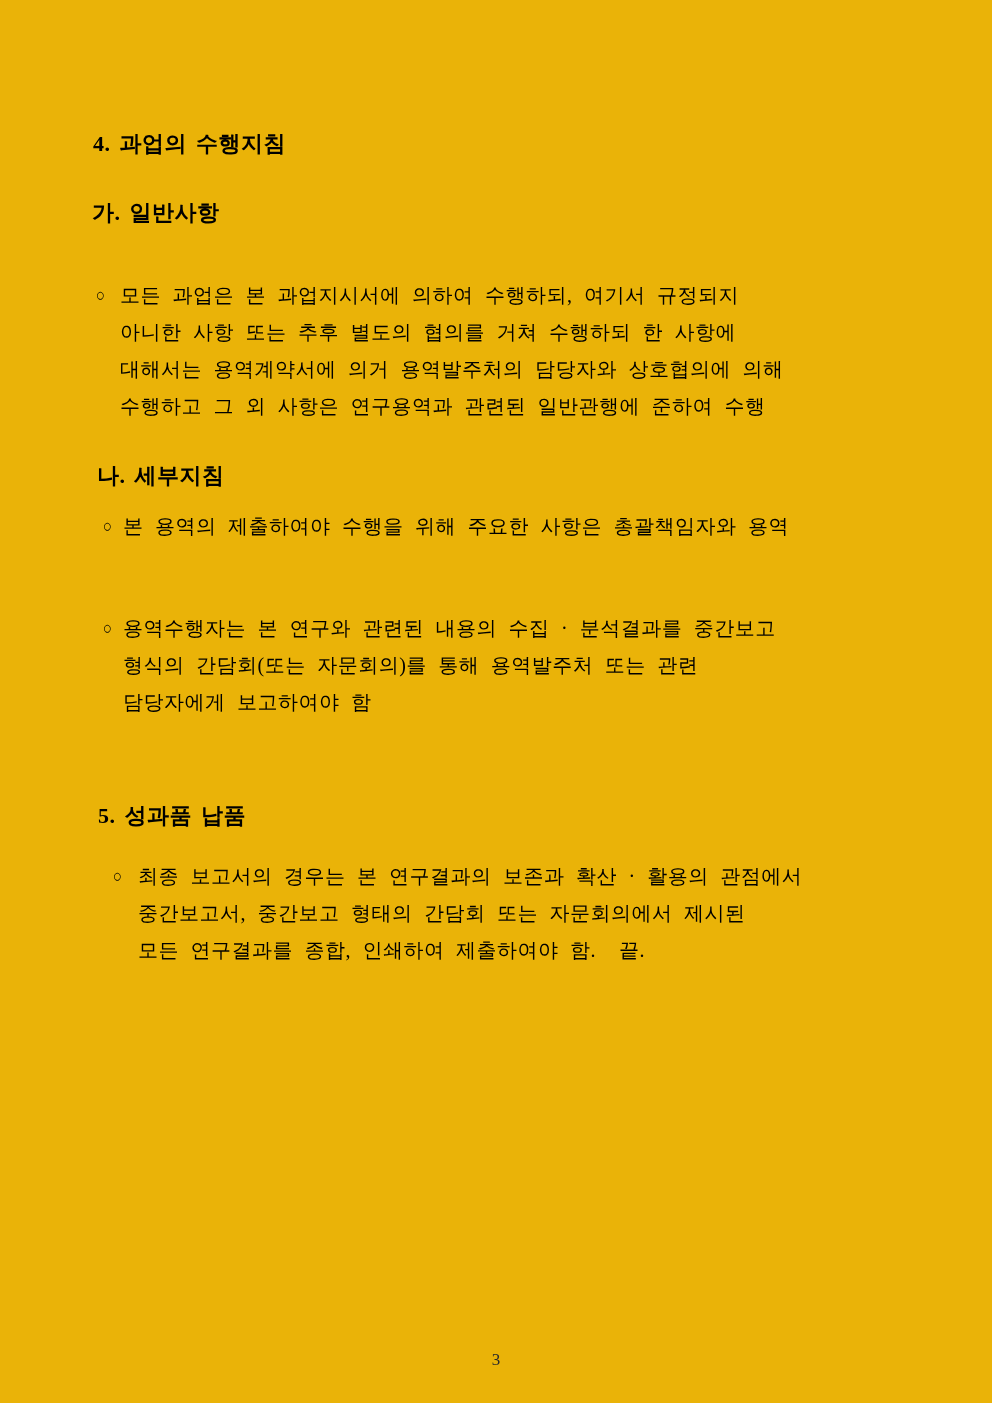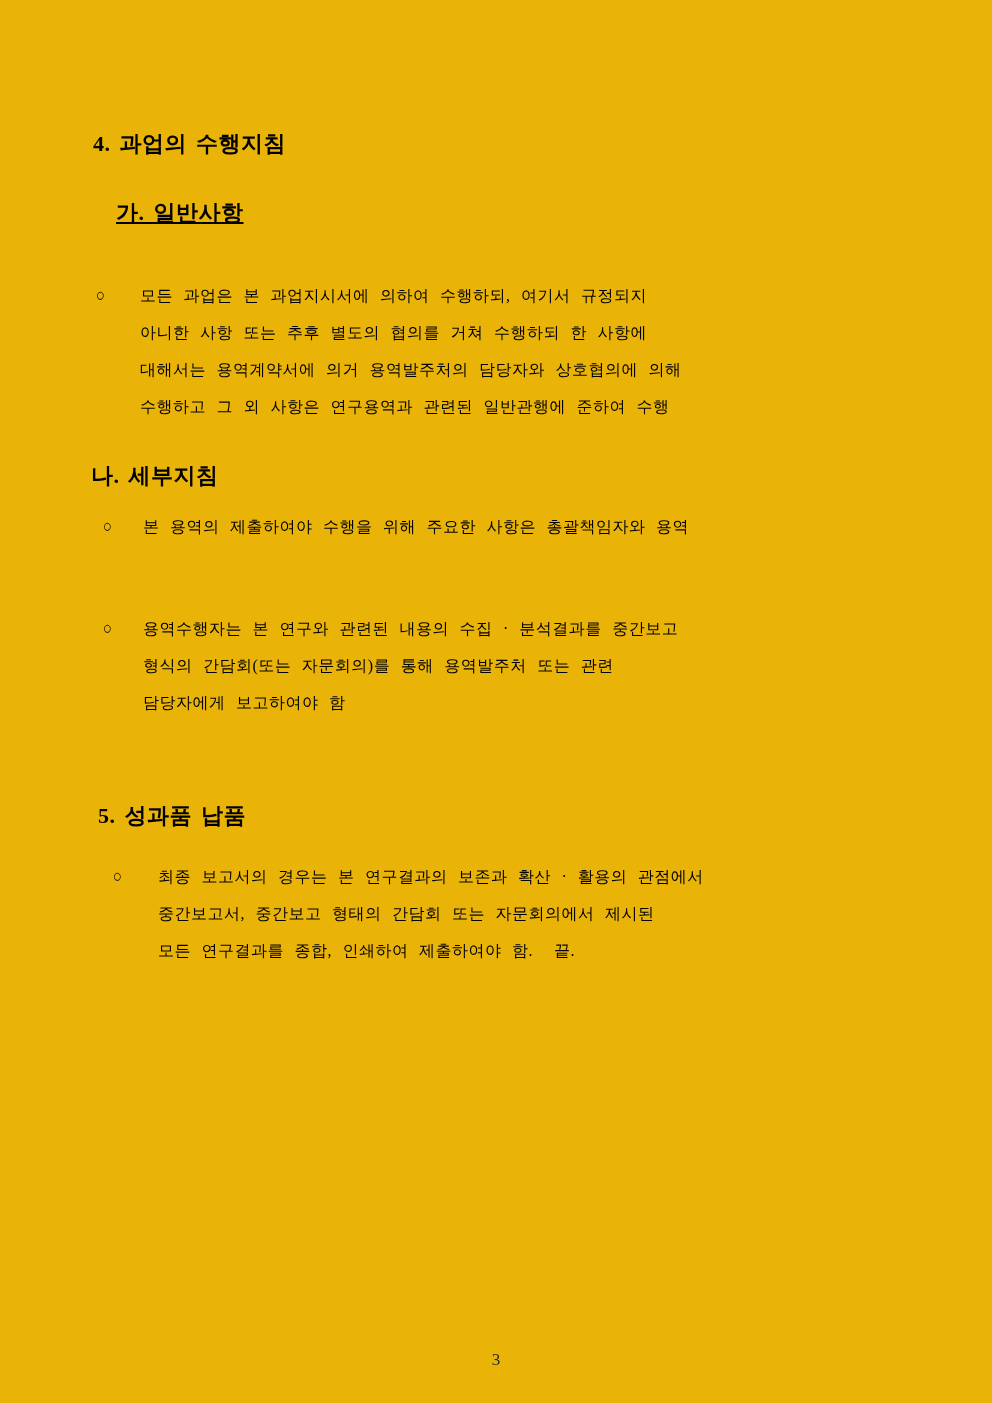--- a/index.html
+++ b/index.html
@@ -36,59 +36,58 @@
     font-size: 18px;
     line-height: 37px;
     transform: scaleX(0.85);
     transform-origin: left center;
   }
   .m24 { width: 24px; }
   .m20 { width: 20px; }
   .m25 { width: 25px; }
   .bullet-lines { flex: none; }
   .text-line {
-    font-size: 16px;
+    font-size: 20px;
     line-height: 37px;
     letter-spacing: 0.5px;
     word-spacing: 6px;
     white-space: nowrap;
-    margin-left: 20px;
   }
   .page-number {
     position: absolute;
     left: 0;
     top: 1348px;
     width: 992px;
     text-align: center;
     font-size: 17px;
     line-height: 24px;
     color: #2b2b2b;
     letter-spacing: 0;
   }
 </style>
 </head>
 <body>
 
 <div class="page">
 
   <div class="heading" style="left:93px; top:130px;">4. 과업의 수행지침</div>
 
-  <div class="heading" style="left:116px; top:199px;text-decoration:underline;">가. 일반사항</div>
+  <div class="heading" style="left:92px; top:199px;">가. 일반사항</div>
 
   <div class="bullet-item" style="left:96px; top:277px;">
     <span class="bullet-marker m24">○</span>
     <div class="bullet-lines">
       <div class="text-line">모든 과업은 본 과업지시서에 의하여 수행하되, 여기서 규정되지</div>
       <div class="text-line">아니한 사항 또는 추후 별도의 협의를 거쳐 수행하되 한 사항에</div>
       <div class="text-line">대해서는 용역계약서에 의거 용역발주처의 담당자와 상호협의에 의해</div>
       <div class="text-line">수행하고 그 외 사항은 연구용역과 관련된 일반관행에 준하여 수행</div>
     </div>
   </div>
 
-  <div class="heading" style="left:91px; top:462px;font-family:Liberation Serif, serif;">나. 세부지침</div>
+  <div class="heading" style="left:97px; top:462px;font-family:Liberation Serif, serif;">나. 세부지침</div>
 
   <div class="bullet-item" style="left:103px; top:508px;">
     <span class="bullet-marker m20">○</span>
     <div class="bullet-lines">
       <div class="text-line">본 용역의 제출하여야 수행을 위해 주요한 사항은 총괄책임자와 용역</div>
     </div>
   </div>
 
   <div class="bullet-item" style="left:103px; top:610px;">
     <span class="bullet-marker m20">○</span>

